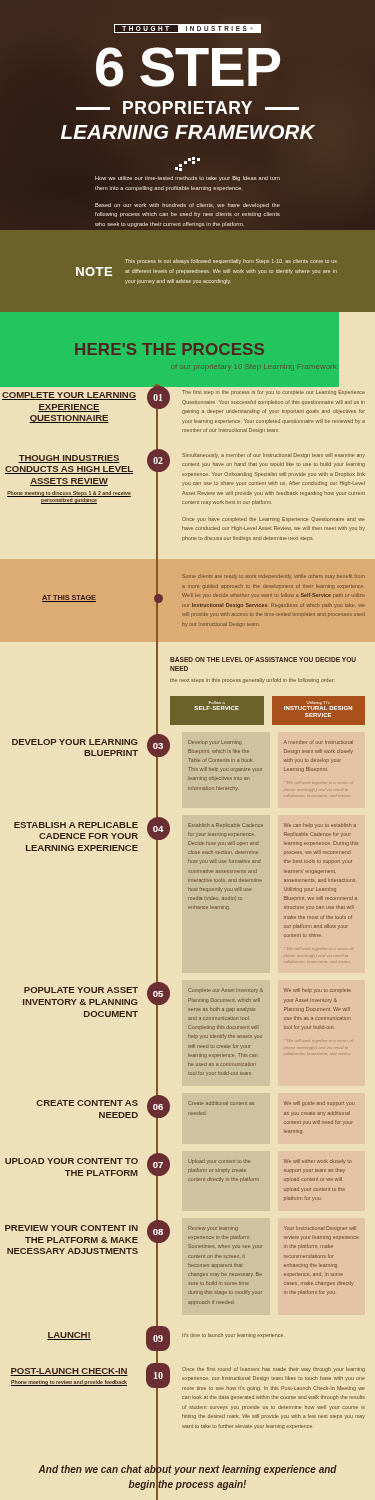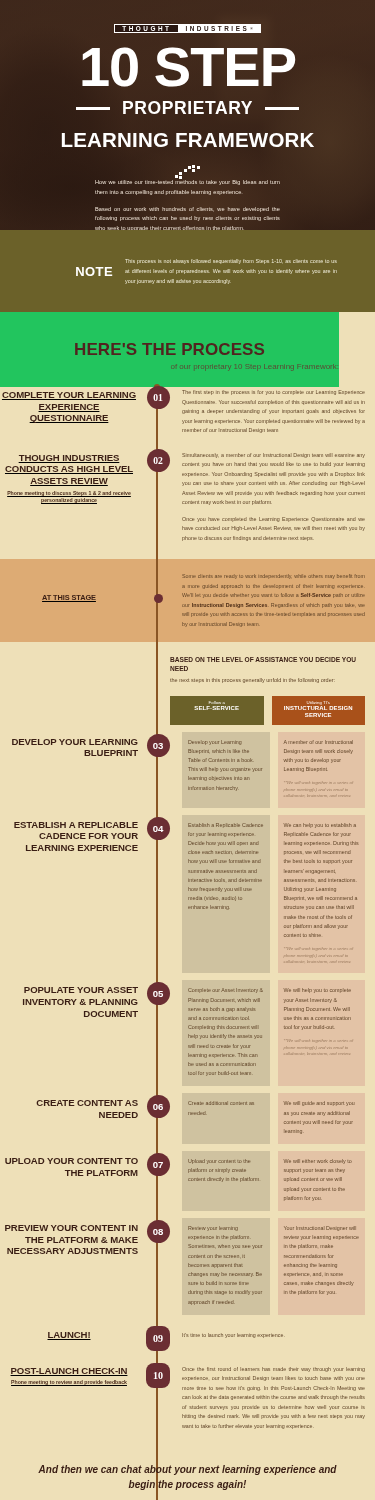--- a/index.html
+++ b/index.html
@@ -56,21 +56,21 @@
   }
   .logo-b .reg{ font-size:3.4px; vertical-align:super; letter-spacing:0; margin-left:1px; }
 
   .title-big{
     color:#fff; font-weight:bold; font-size:56px; line-height:1;
     letter-spacing:-1px; margin-top:6px;
   }
   .sub-row{ display:flex; align-items:center; gap:12px; margin-top:3px; }
   .sub-row .rule{ width:34px; height:2.6px; background:#fff; }
   .title-mid{ color:#fff; font-weight:bold; font-size:17.5px; letter-spacing:.6px; }
-  .title-low{ color:#fff; font-weight:bold; font-size:20.5px; letter-spacing:.2px; margin-top:9px; }
+  .title-low{ color:#fff; font-weight:bold; font-size:20.5px; letter-spacing:.2px; margin-top:1px;font-style:italic; }
 
   .dots{ margin-top:13px; width:26px; height:13px; position:relative; }
   .dots i{ position:absolute; width:3px; height:3px; background:#fff; display:block; }
   .d1{left:0;top:10px}.d2{left:4.5px;top:7px}.d3{left:4.5px;top:10.5px}
   .d4{left:9px;top:4px}.d5{left:13px;top:1px}.d6{left:17.5px;top:0px}
   .d7{left:17.5px;top:3.5px}.d8{left:22px;top:1px}
 
   .hero-copy{ width:185px; margin-top:13px; }
   .hero-copy p{
     color:#f3e8db; font-size:5.6px; line-height:1.75; text-align:justify;
@@ -190,21 +190,21 @@
   <div class="hero-photo"></div>
   <div class="hero-tint"></div>
   <div class="hero-inner">
     <div class="logo">
       <span class="logo-a">THOUGHT</span>
       <span class="logo-b">
           <span>INDUSTRIES</span>
           <span class="reg">®</span>
         </span>
     </div>
-    <div class="title-big">10 STEP</div>
+    <div class="title-big">6 STEP</div>
     <div class="sub-row">
       <span class="rule"></span>
       <span class="title-mid">PROPRIETARY</span>
       <span class="rule"></span>
     </div>
     <div class="title-low">LEARNING FRAMEWORK</div>
     <div class="dots">
       <i class="d1"></i>
         <i class="d2"></i>
         <i class="d3"></i>

